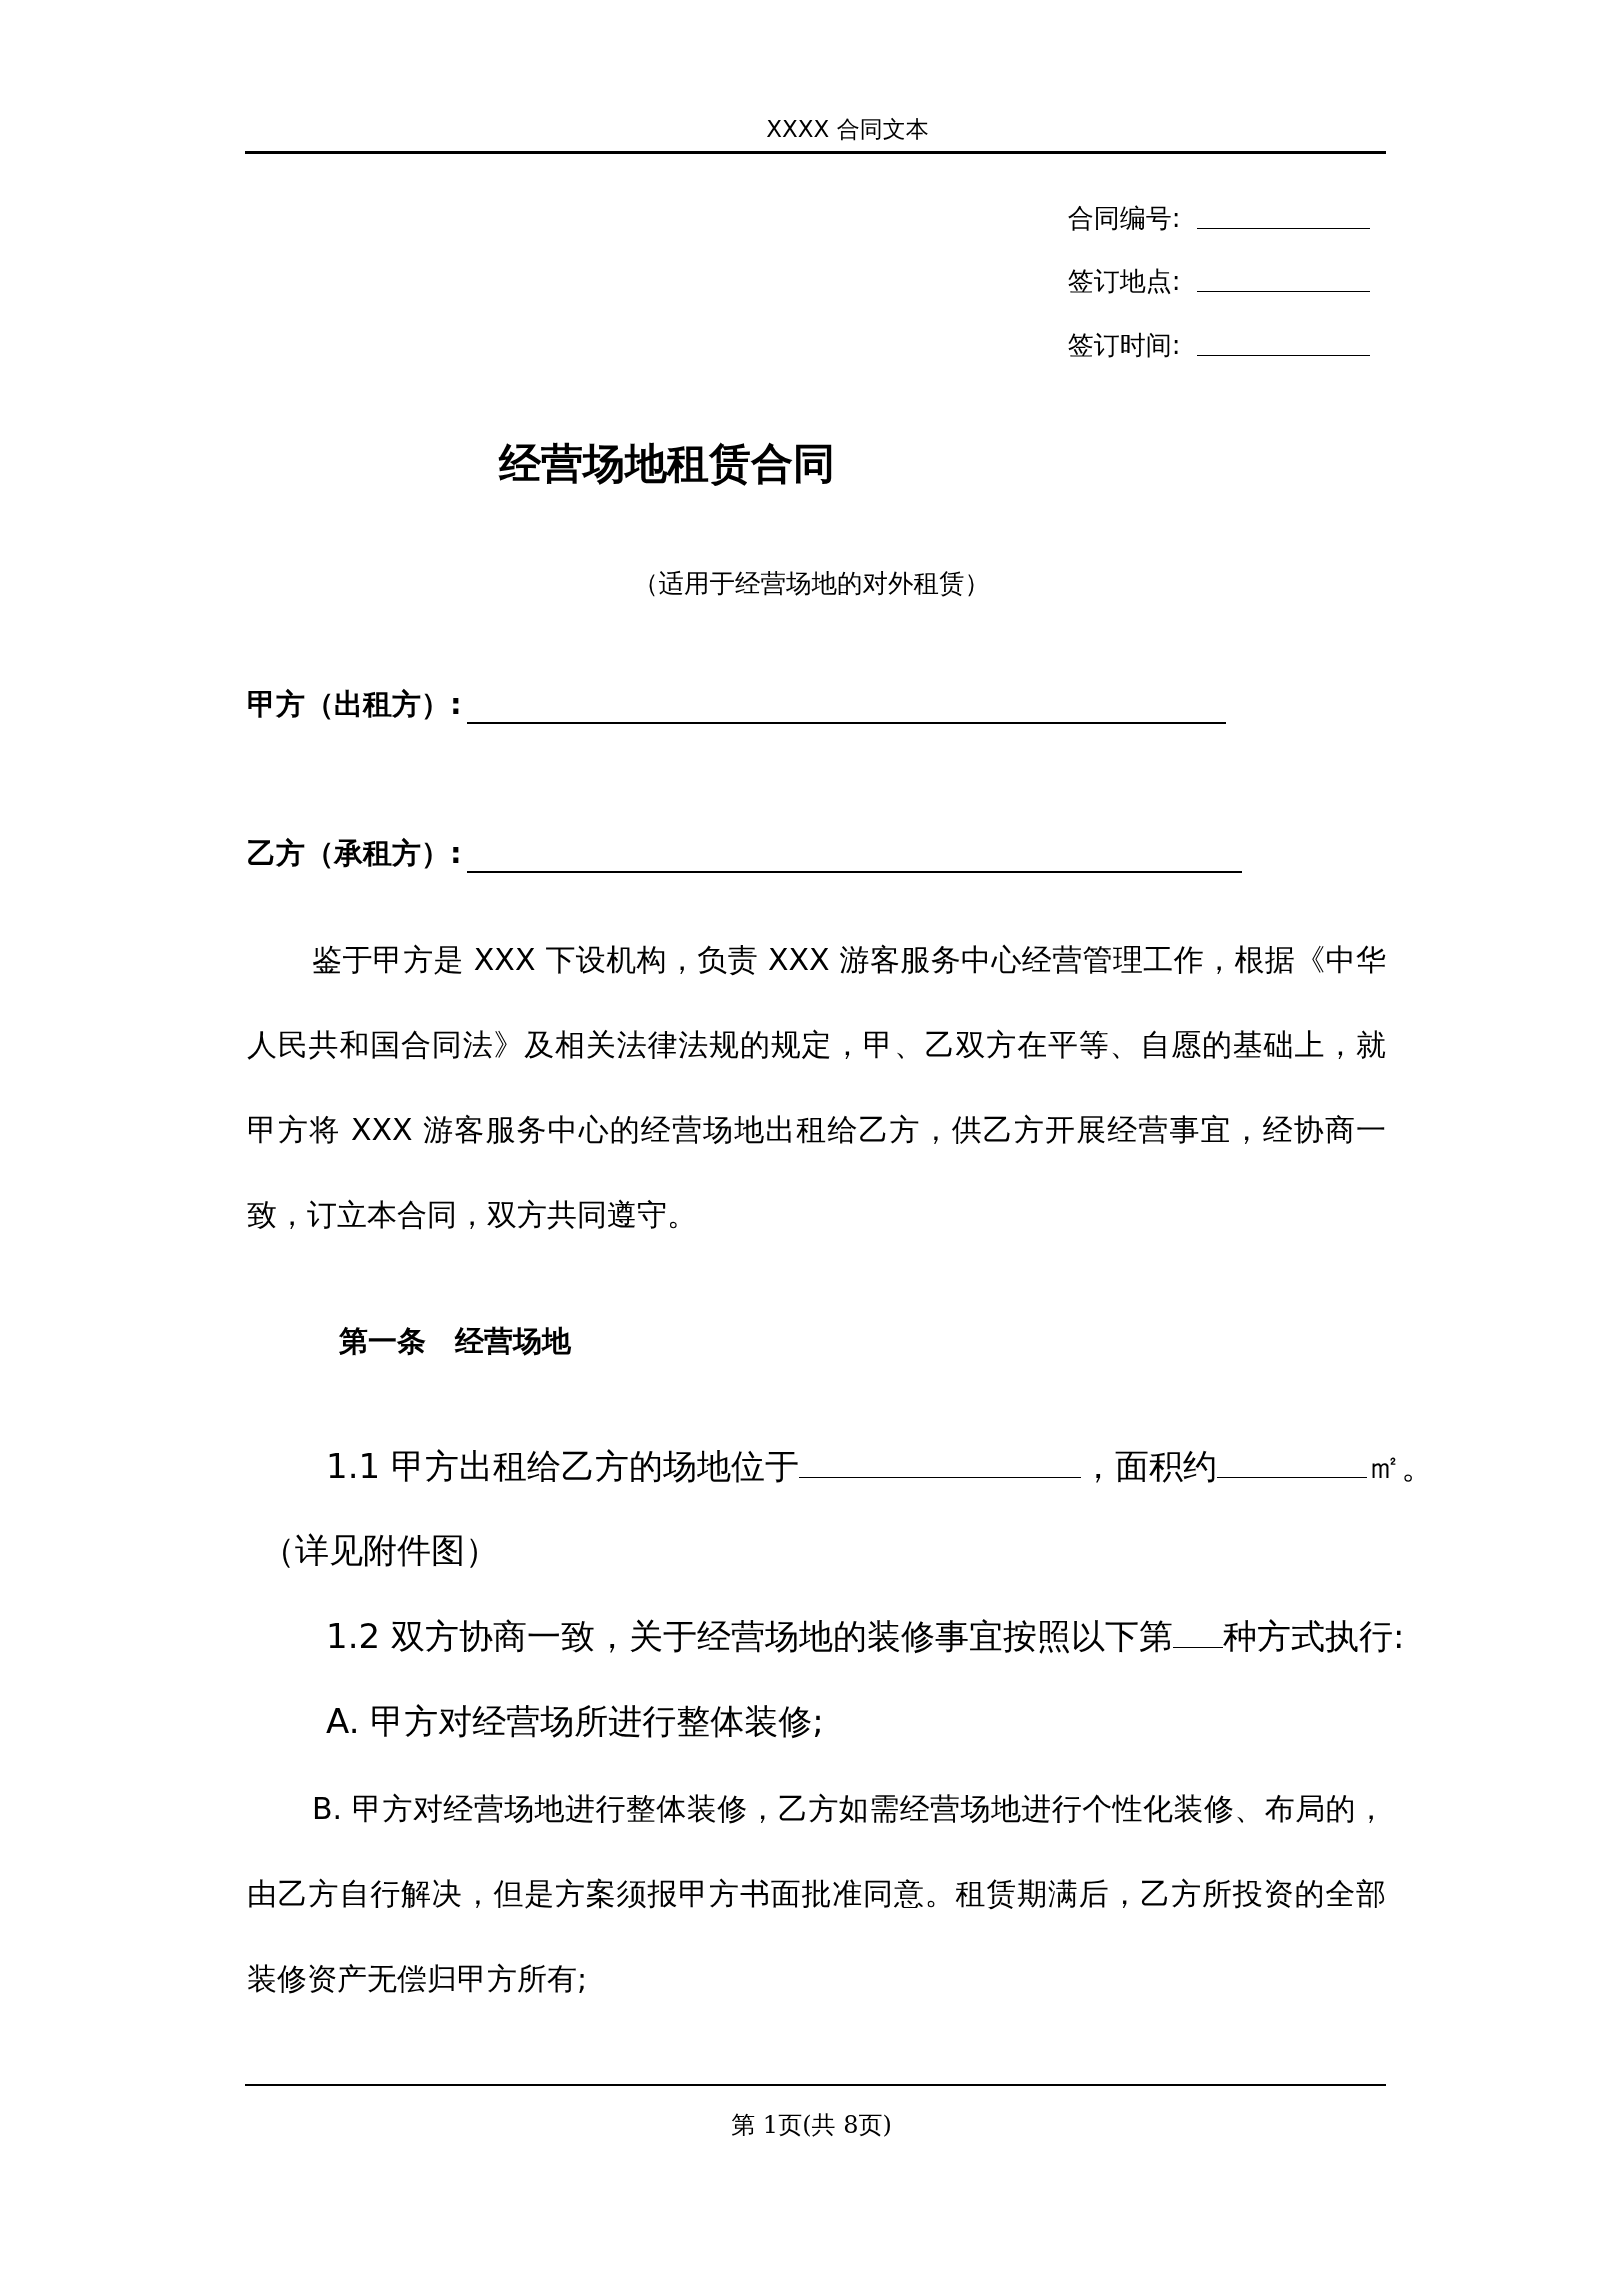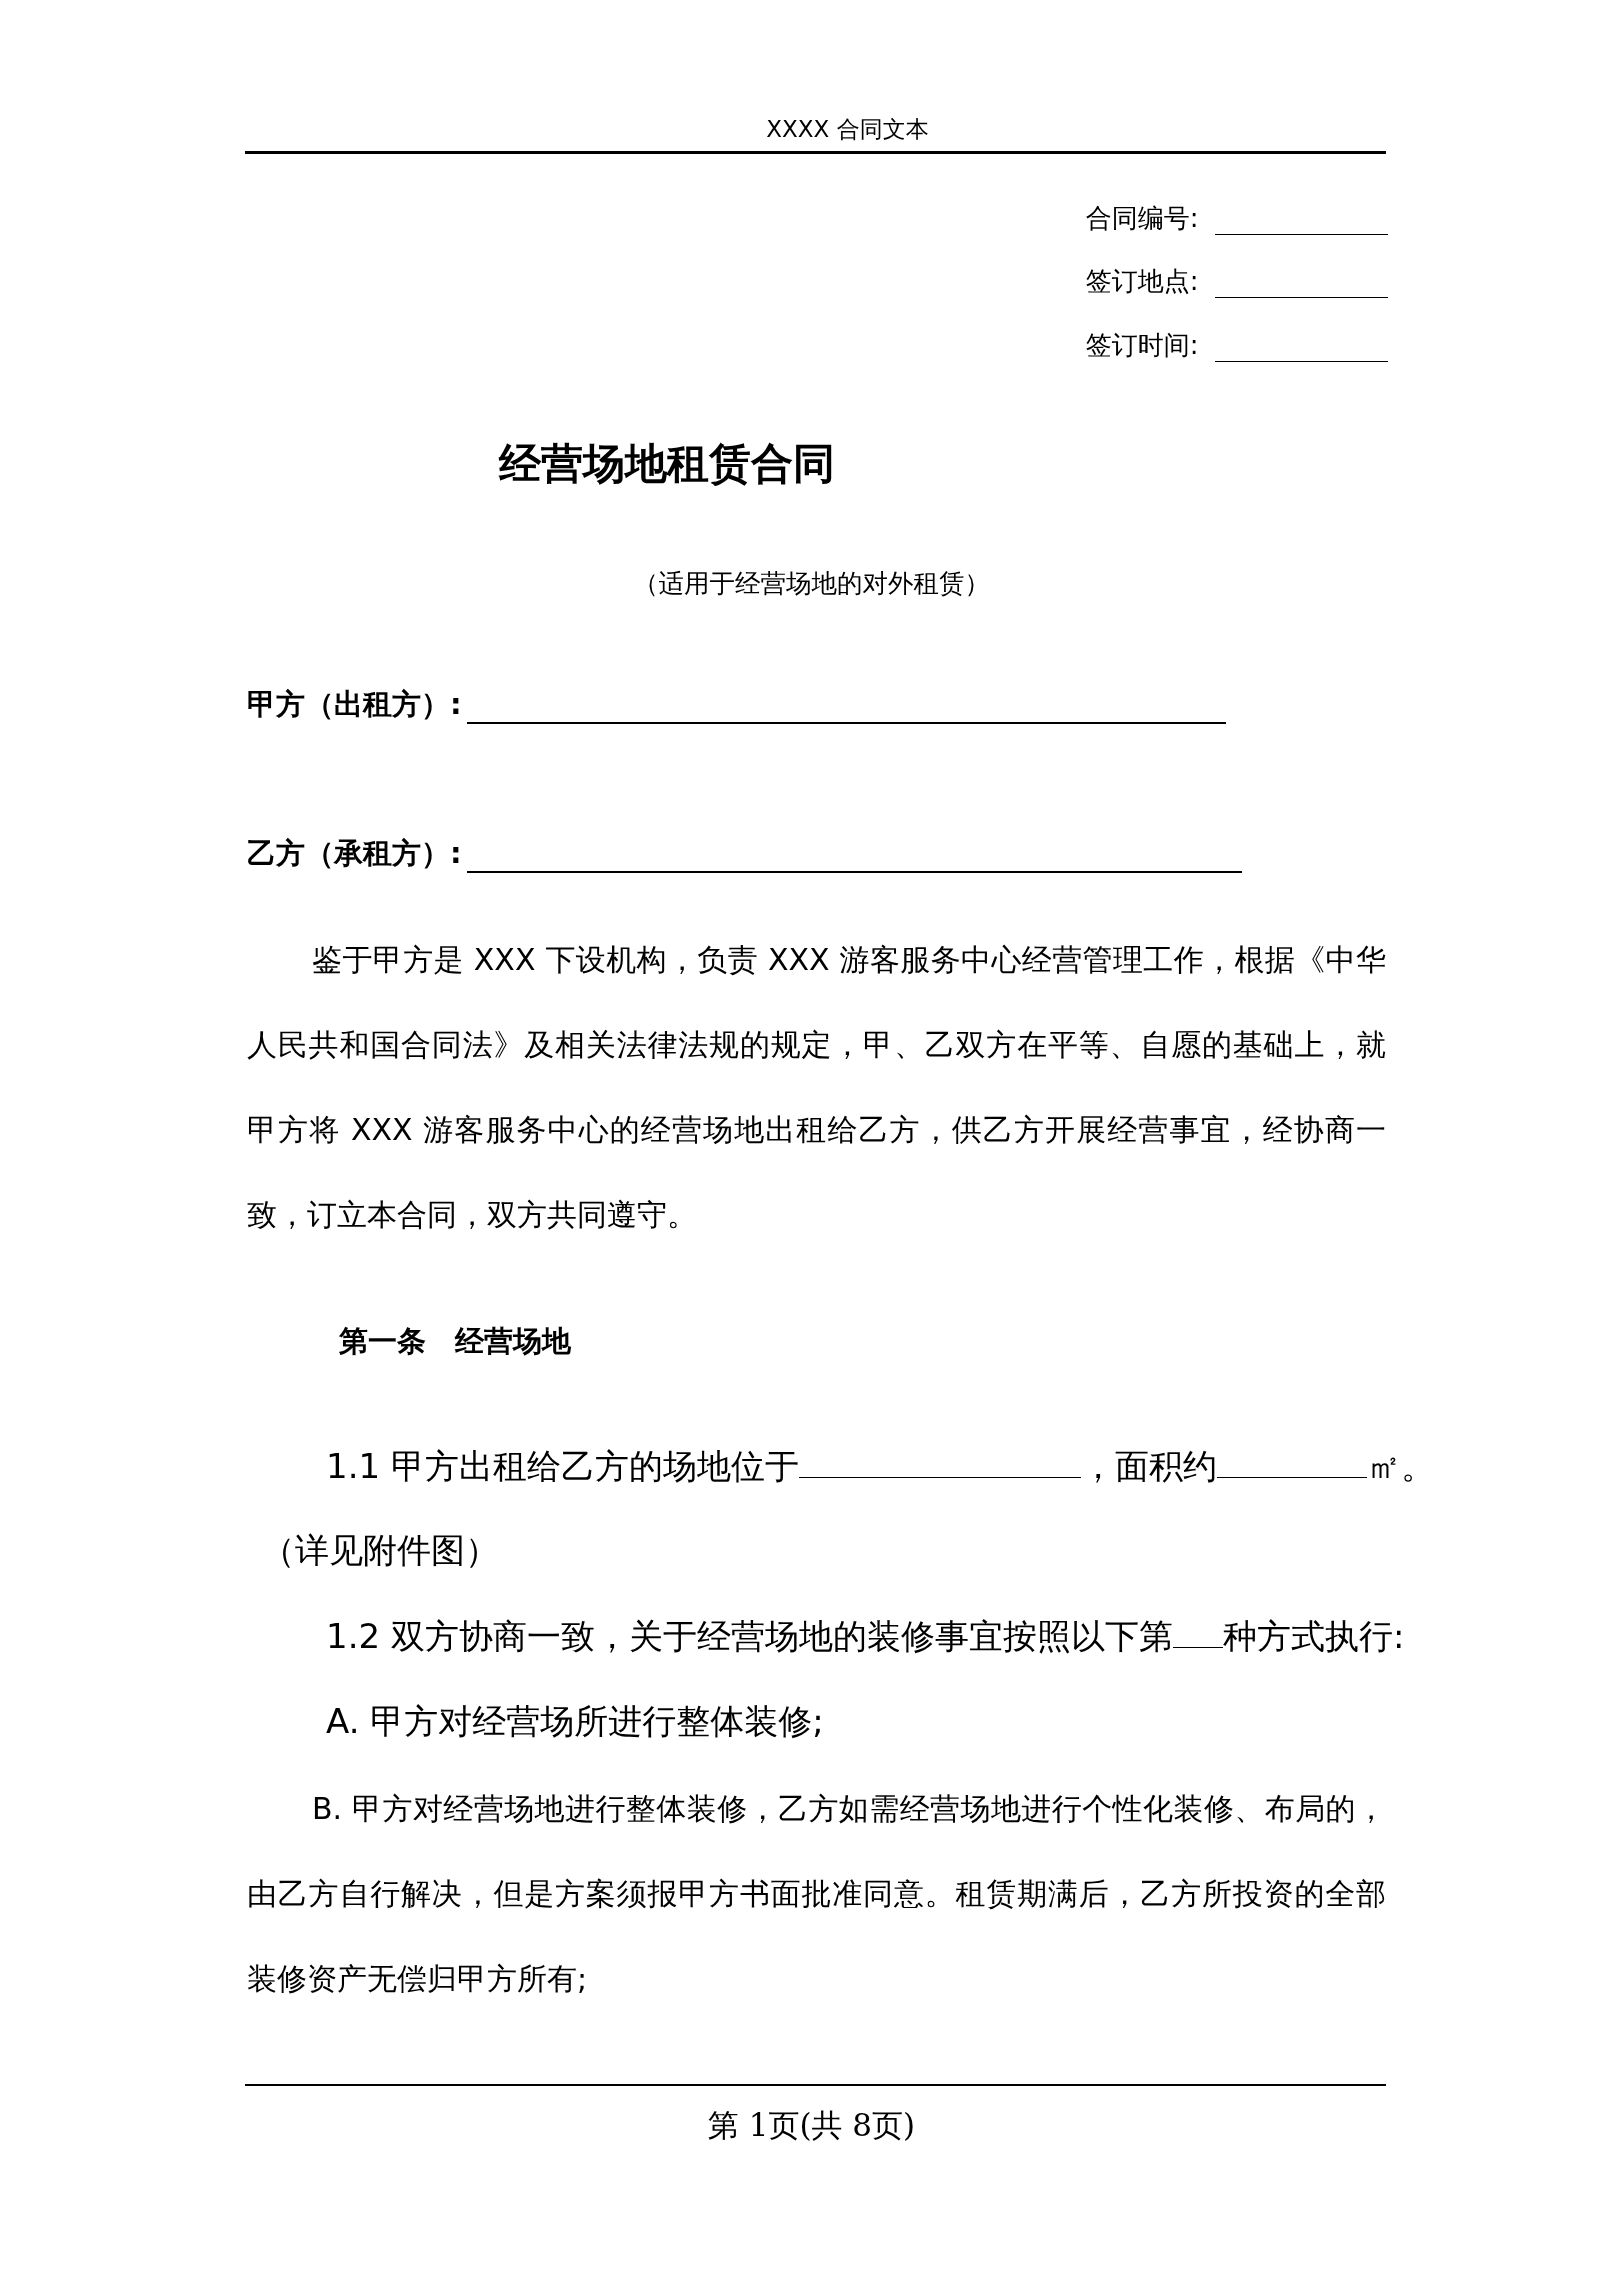--- a/index.html
+++ b/index.html
@@ -1,35 +1,35 @@
 <!DOCTYPE html>
 <html style="font-size:14.5px"><head>
 <meta charset="utf-8">
 <style>
   html, body { margin: 0; padding: 0; background: #ffffff; }
   body { width: 1623px; height: 2294px; position: relative; overflow: hidden;
          font-family: "DejaVu Sans", "Liberation Sans", sans-serif; color: #000; }
   .abs { position: absolute; }
   .header-text { left: 0; width: 1623px; top: 116px; text-align: center; font-size: 23px; line-height: 27px; padding-left: 36px; }
   .header-rule { left: 245px; width: 1141px; top: 151px; height: 2.7px; background: #000; }
-  .meta-row { right: 235px; font-size: 26px; line-height: 33px; display: flex; align-items: flex-end; }
+  .meta-row { right: 253px; font-size: 26px; line-height: 33px; display: flex; }
   .meta-row .blank { display: inline-block; width: 173px; border-bottom: 1.8px solid #000; margin-left: 16.4px; height: 25.5px; }
   .title { left: 0; width: 1334px; top: 436px; text-align: center; font-size: 42px; font-weight: bold; line-height: 55px; }
   .subtitle { left: 0; width: 1623px; top: 565px; text-align: center; font-size: 25.5px; line-height: 36px;
               font-family: "DejaVu Serif", "Liberation Serif", serif; }
   .party { left: 247px; font-size: 29px; font-weight: bold; line-height: 40px; display: flex; align-items: flex-end; justify-content: flex-end; }
   .party .line { display: inline-block; border-bottom: 2.7px solid #000; height: 31px; margin-left: 5.5px; }
   .para { left: 247px; width: 1139px; font-size: 30px; line-height: 85px; text-align: justify;
           font-family: "DejaVu Sans", "Liberation Sans", sans-serif; }
   .indent { text-indent: 65px; }
   .line-single { left: 261px; width: 1139px; font-size: 34px; line-height: 40px; white-space: nowrap; }
   .article { left: 301px; font-size: 29px; font-weight: bold; line-height: 40px; margin-left: 38px; }
   .u { display: inline-block; border-bottom: 1.8px solid #000; height: 27px; vertical-align: baseline; }
   .footer-rule { left: 245px; width: 1141px; top: 2084px; height: 1.8px; background: #000; }
-  .footer-text { left: 0; width: 1623px; top: 2111px; text-align: center; font-size: 31px; line-height: 29px;
+  .footer-text { left: 0; width: 1623px; top: 2111px; text-align: center; font-size: 24px; line-height: 29px;
                  font-family: "DejaVu Serif", "Liberation Serif", serif; }
 </style>
 </head>
 <body>
 
 <div class="abs header-text">XXXX 合同文本</div>
 <div class="abs header-rule"></div>
 
 <div class="abs meta-row" style="top:202px;">
   <span>合同编号:</span>

